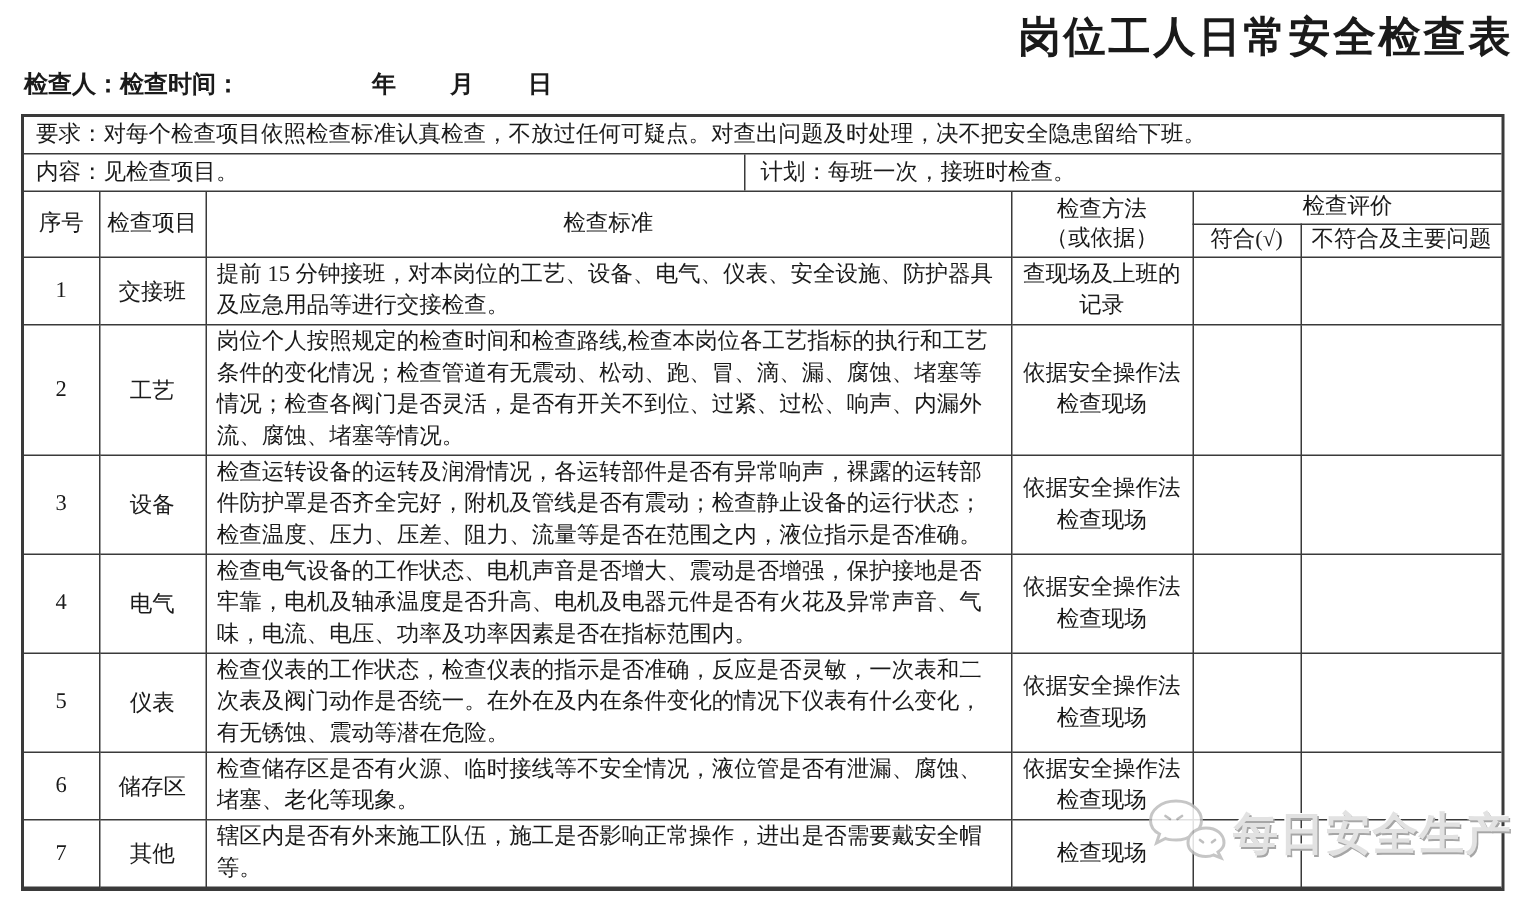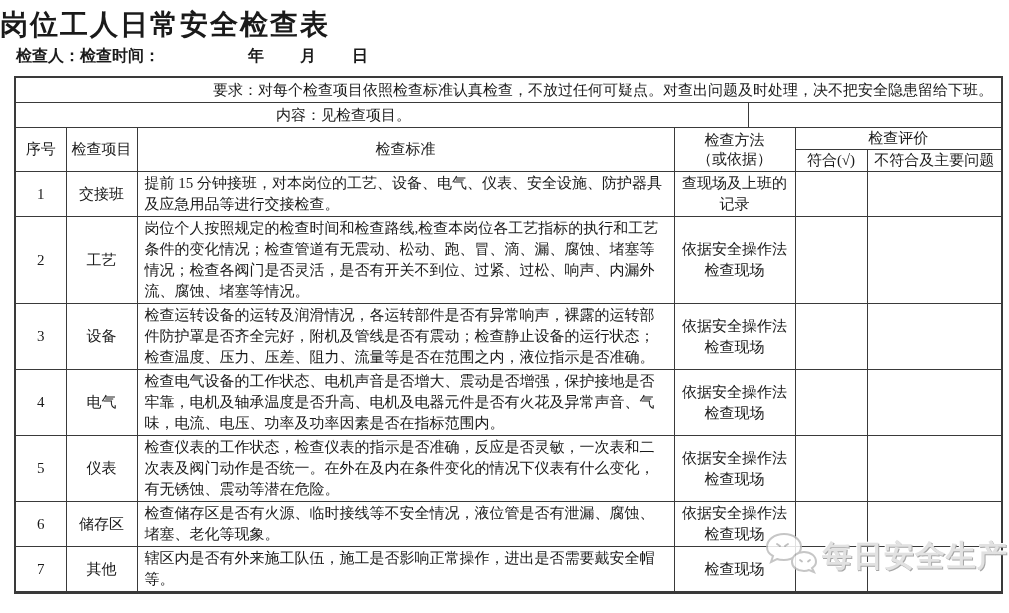--- a/index.html
+++ b/index.html
@@ -5,21 +5,21 @@
   * { box-sizing: border-box; margin: 0; padding: 0; }
   html, body { width: 1009px; height: 613px; }
   body {
     background: #ffffff;
     color: #1a1a1a;
     font-family: "Liberation Serif", "DejaVu Serif", serif;
     position: relative;
     overflow: hidden;
   }
   .page-title {
-    text-align: left;
+    text-align: right;
     font-size: 28px;
     font-weight: bold;
     letter-spacing: 2px;
     padding-top: 6px;
     height: 46px;
   }
   .info-line {
     display: flex;
     align-items: baseline;
     font-size: 16px;
@@ -38,21 +38,21 @@
     border: 2px solid #3a3a3a;
     background: transparent;
   }
   .pre-row {
     border-bottom: 1px solid #3a3a3a;
     font-size: 15px;
     line-height: 21px;
     padding: 2px 8px;
   }
   .pre-purpose { height: 49px; }
-  .pre-require { height: 25px; line-height: 20px; text-align: right; }
+  .pre-require { height: 25px; line-height: 20px; }
   .pre-content { display: flex; padding: 0; height: 25px; line-height: 20px; justify-content: center; }
   .pre-content .cell-content {
     width: 481px;
     border-right: 1px solid #3a3a3a;
     padding: 2px 8px;
   }
   .pre-content .cell-plan { flex: 1; padding: 2px 10px; }
 
   table.grid {
     width: 100%;
@@ -112,20 +112,21 @@
   <span class="date-unit-year">年</span>
   <span class="date-unit-month">月</span>
   <span class="date-unit-day">日</span>
 </div>
 
 <div class="sheet">
 
   <div class="pre-row pre-require">要求：对每个检查项目依照检查标准认真检查，不放过任何可疑点。对查出问题及时处理，决不把安全隐患留给下班。</div>
   <div class="pre-row pre-content">
     <div class="cell-content">内容：见检查项目。</div>
+    <div class="cell-plan">计划：每班一次，接班时检查。</div>
   </div>
 
   <table class="grid">
     <colgroup>
       <col style="width:50px">
         <col style="width:71px">
         <col style="width:537px">
       <col style="width:121px">
         <col style="width:72px">
         <col>

